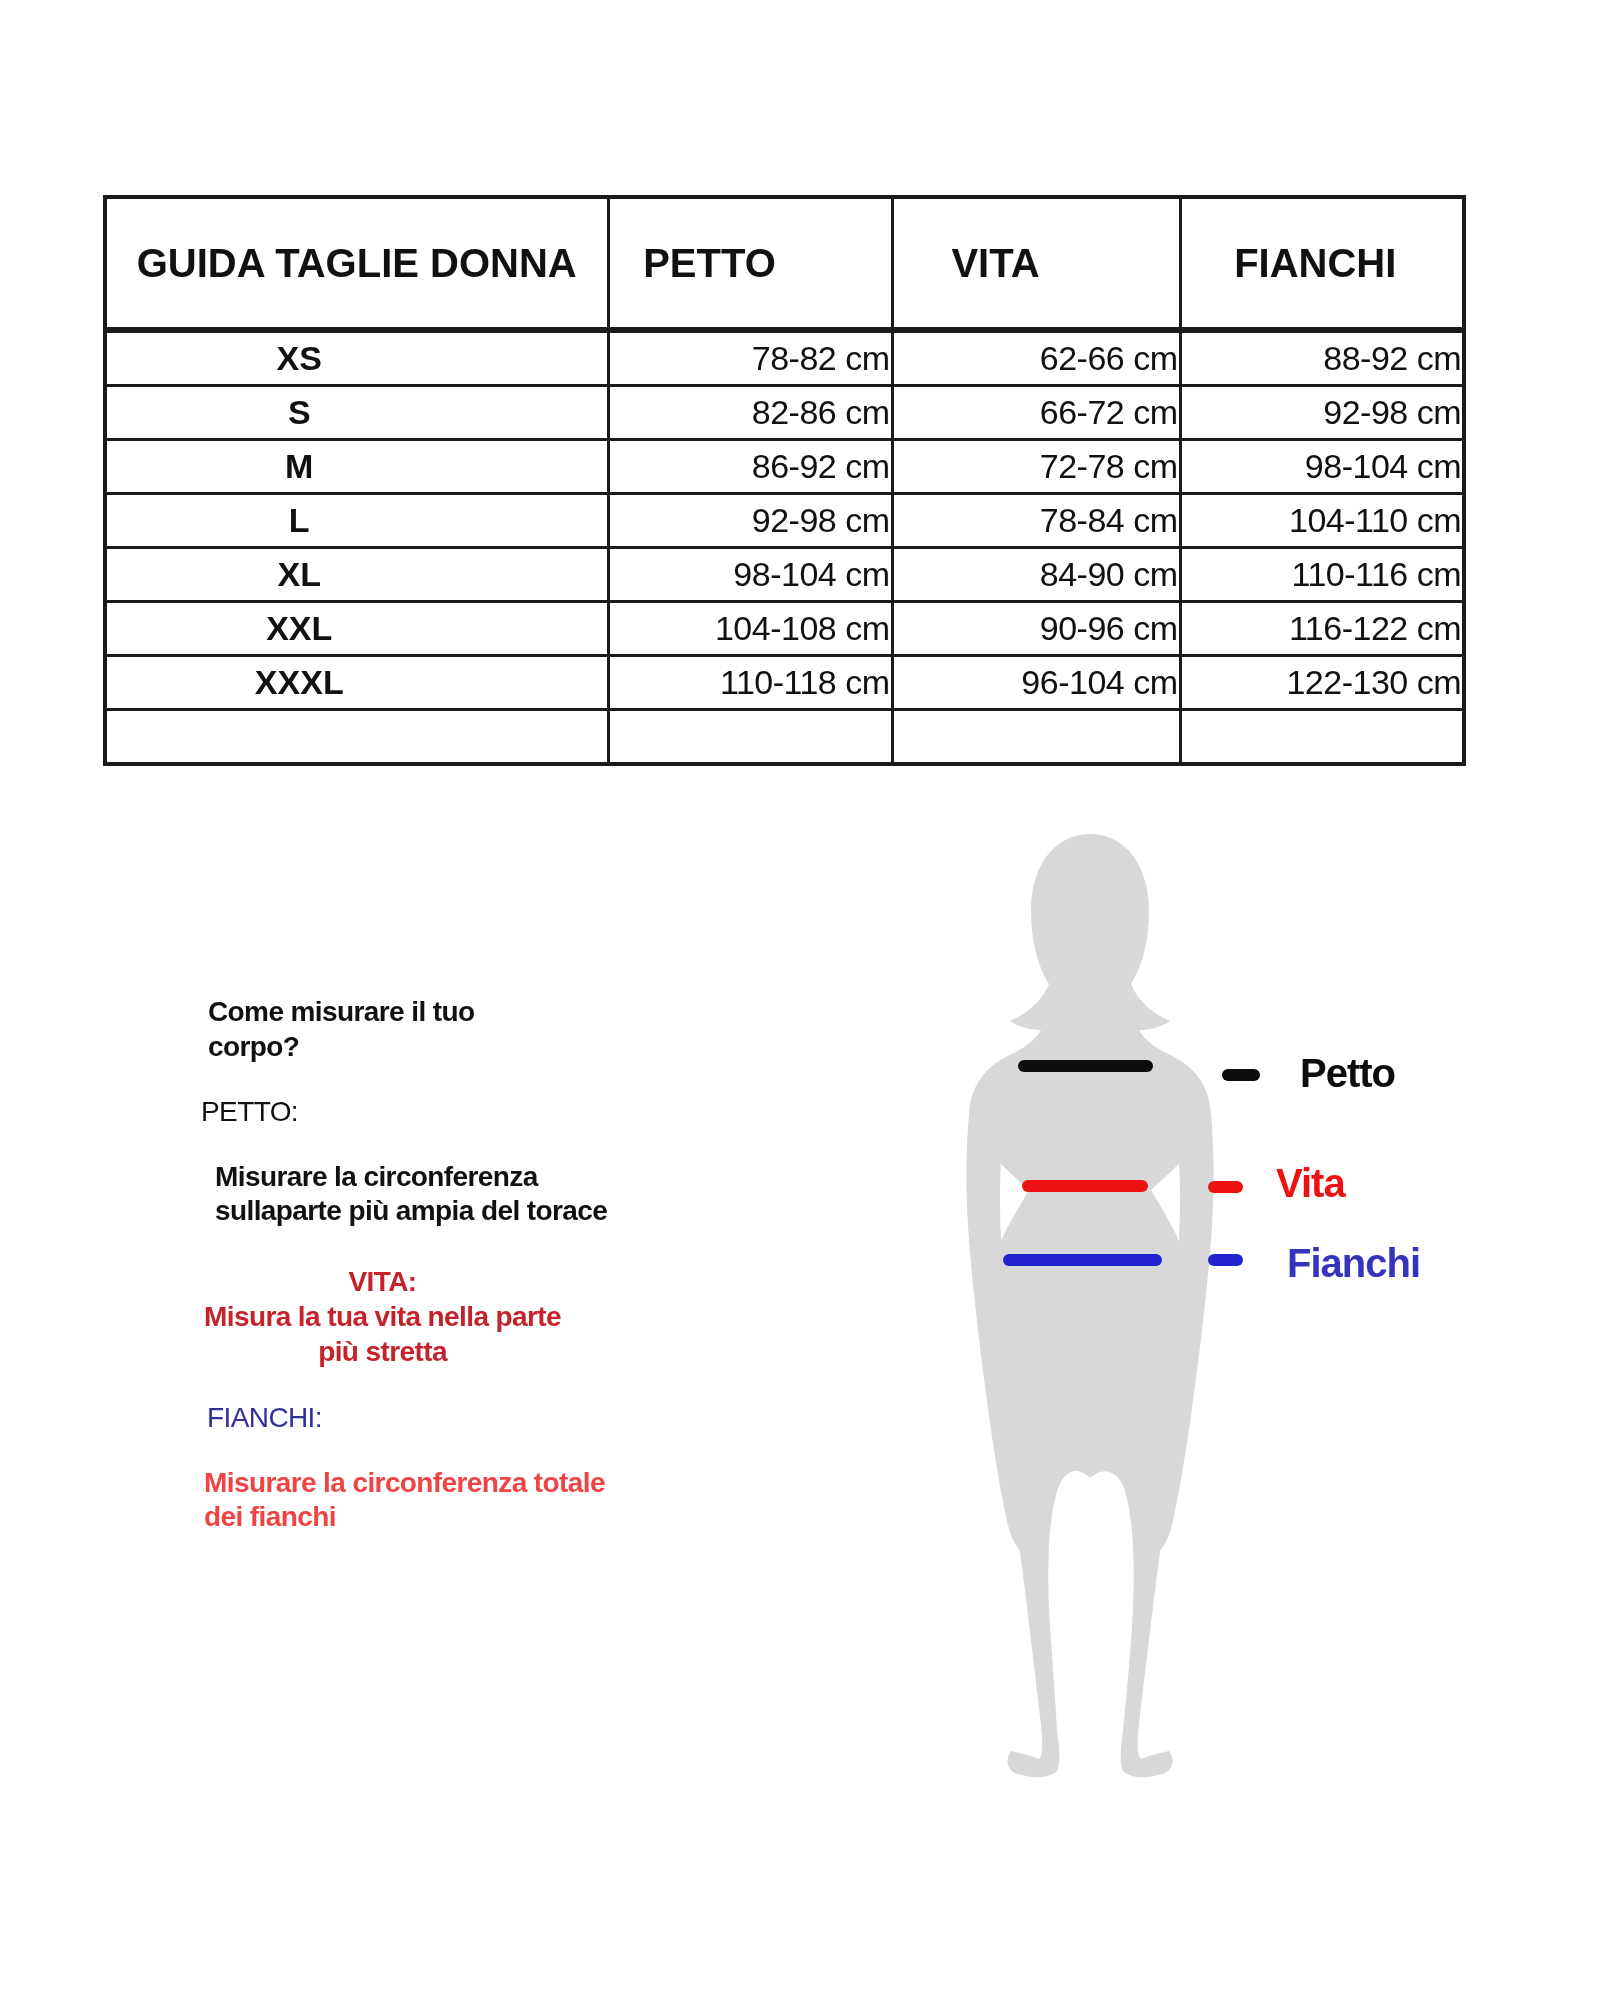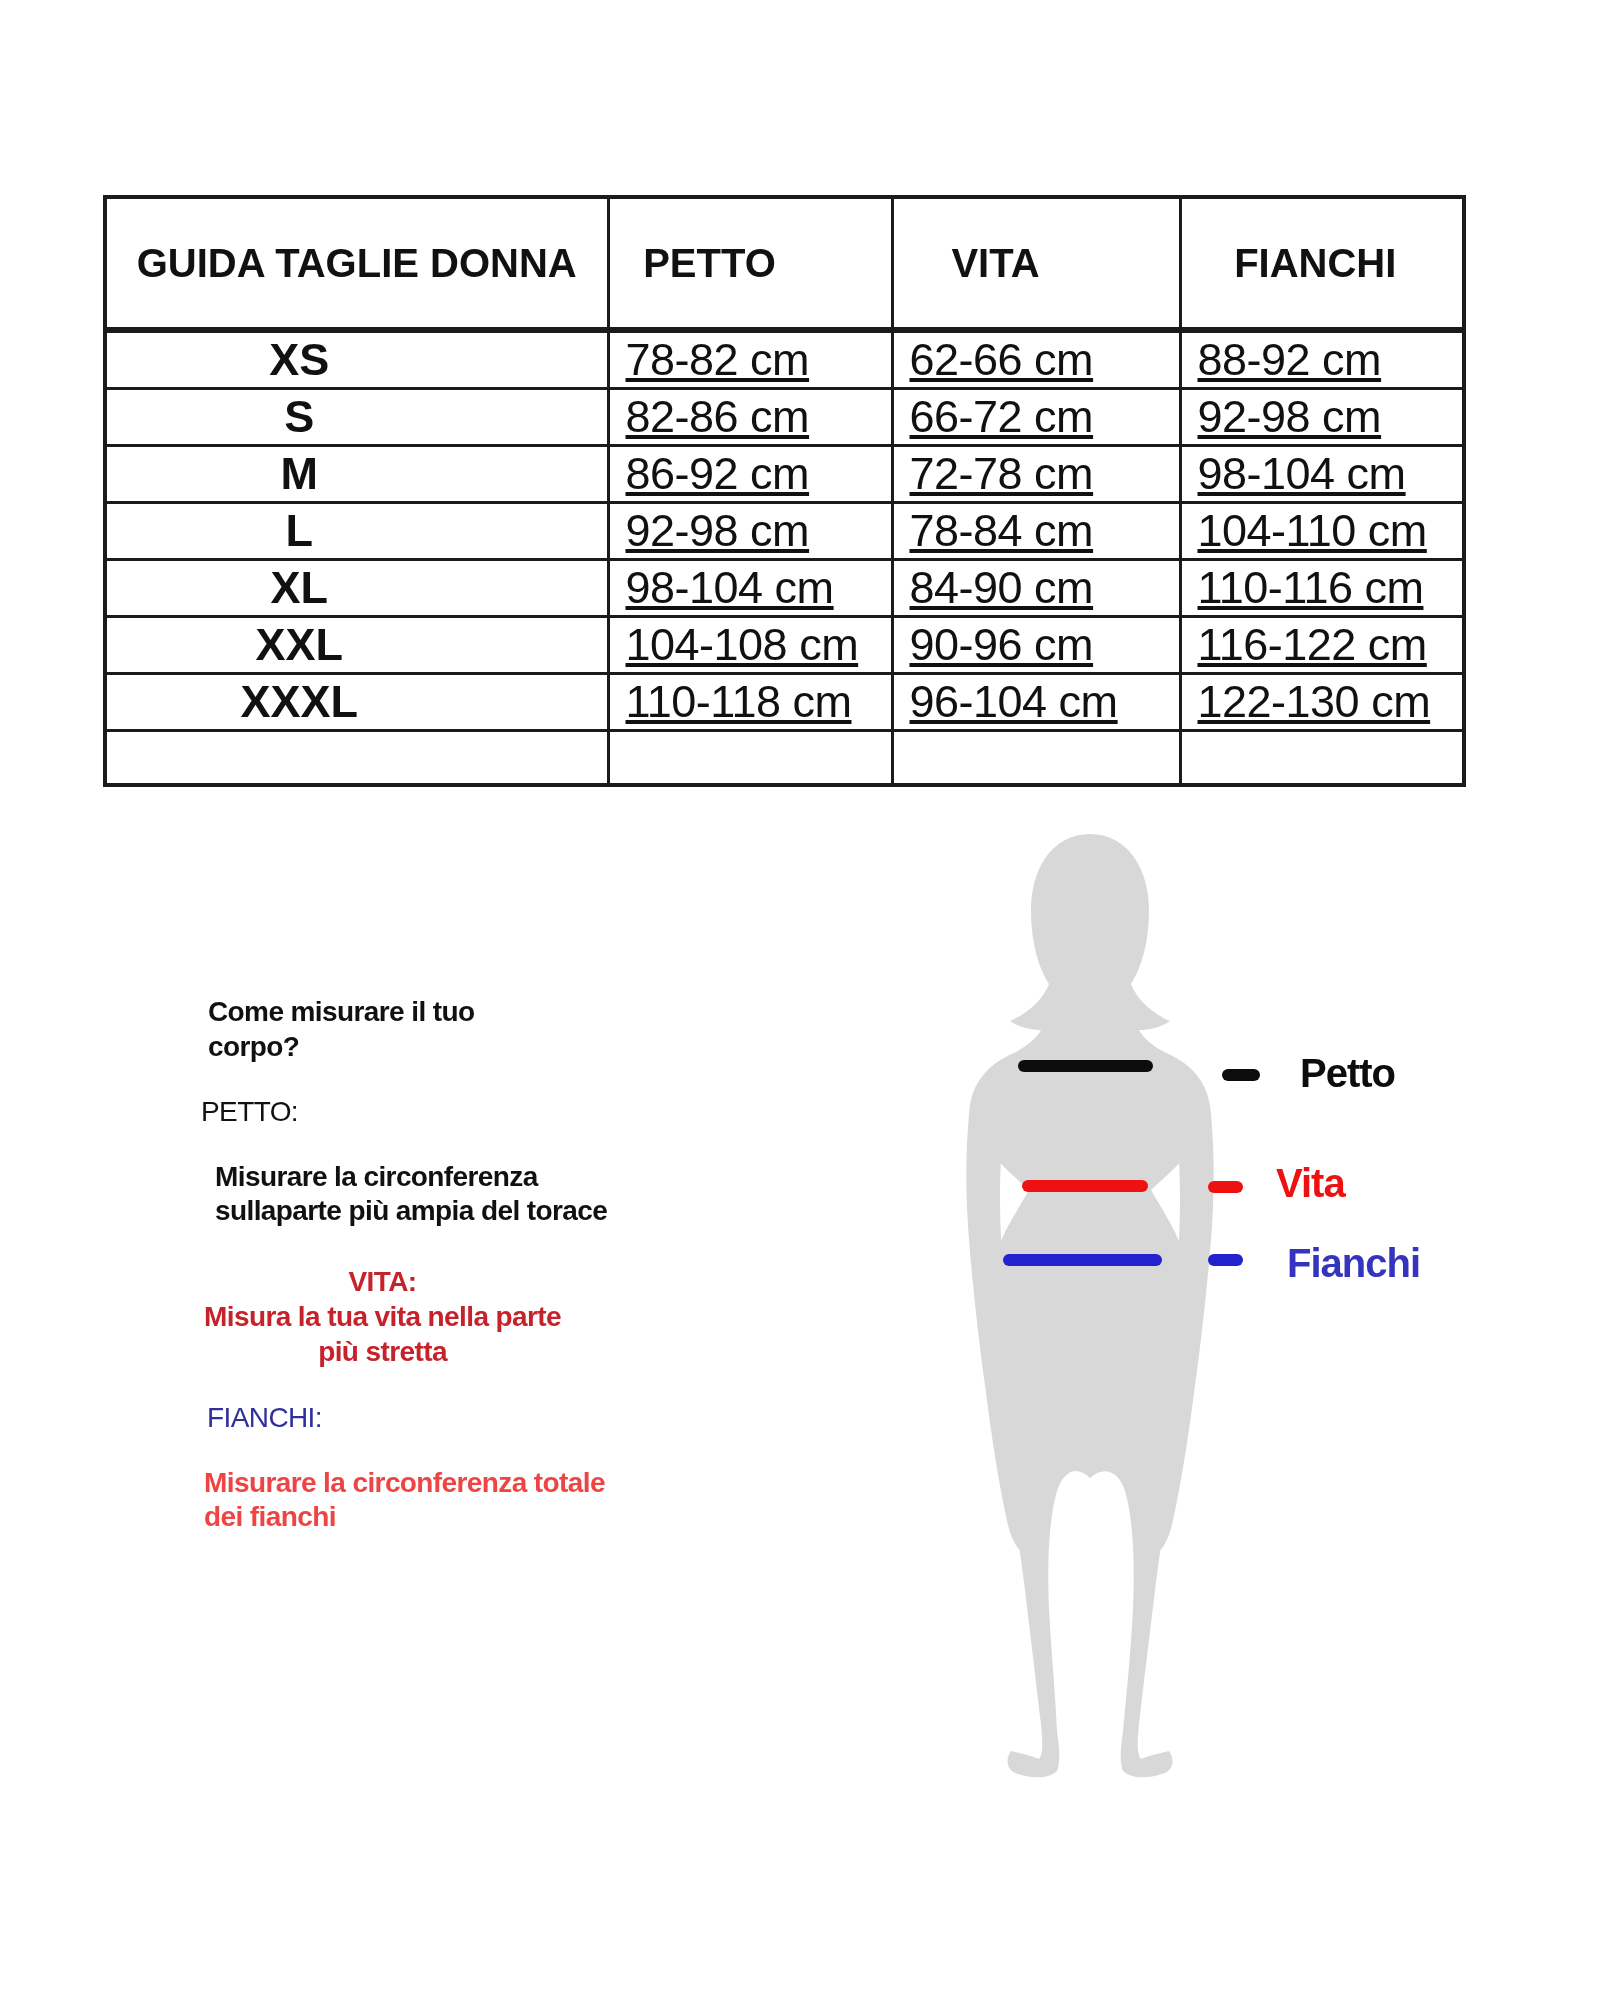--- a/index.html
+++ b/index.html
@@ -16,23 +16,23 @@
     border-collapse:collapse; table-layout:fixed; background:#fff;
     border:4px solid #1b1b1b;
   }
   table.size-table th, table.size-table td { border:3px solid #1b1b1b; overflow:hidden; white-space:nowrap; }
   table.size-table thead th {
     height:126px; font-size:40px; font-weight:bold; text-align:center;
     border-bottom:6px solid #1b1b1b; letter-spacing:0;
   }
   th.h-petto, th.h-vita { padding-right:82px; }
   th.h-fianchi { padding-right:14px; }
-  table.size-table tbody td { height:49px; font-size:45px; vertical-align:middle; }
+  table.size-table tbody td { height:49px; font-size:34px; vertical-align:middle; }
   td.size-cell { font-weight:bold; font-size:37px; text-align:center; padding-right:116px; }
-  td.val-cell { text-align:left; padding-left:16px; letter-spacing:-0.5px;text-decoration:underline; }
+  td.val-cell { text-align:right; padding-left:16px; letter-spacing:-0.5px; }
   tr.empty-row td { height:52px; }
 
   
   .ins { position:absolute; font-size:28px; line-height:35px; letter-spacing:-0.6px; white-space:nowrap; }
   #insHeading     { left:208px; top:994px;  font-weight:bold; }
   #insPettoLabel  { left:201px; top:1094px; }
   #insPettoText   { left:215px; top:1160px; font-weight:bold; line-height:34px; }
   #insVita        { left:204px; top:1264px; font-weight:bold;text-align:center; }
   #insFianchiLabel{ left:207px; top:1400px; }
   #insFianchiText { left:204px; top:1466px; font-weight:bold; line-height:34px; }

